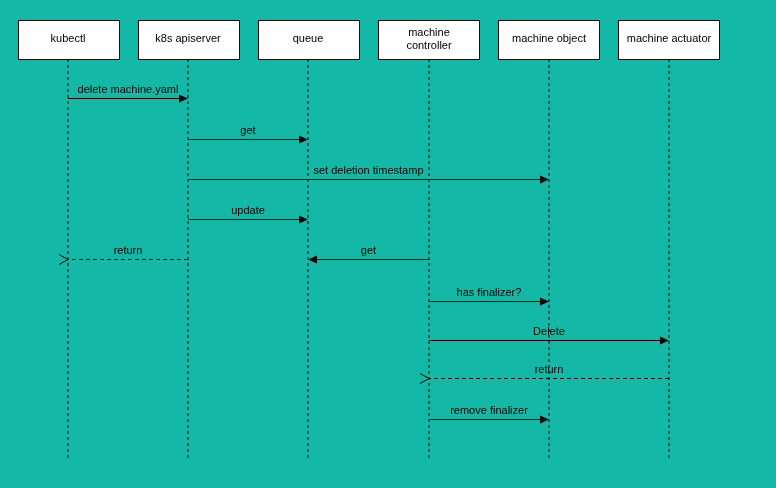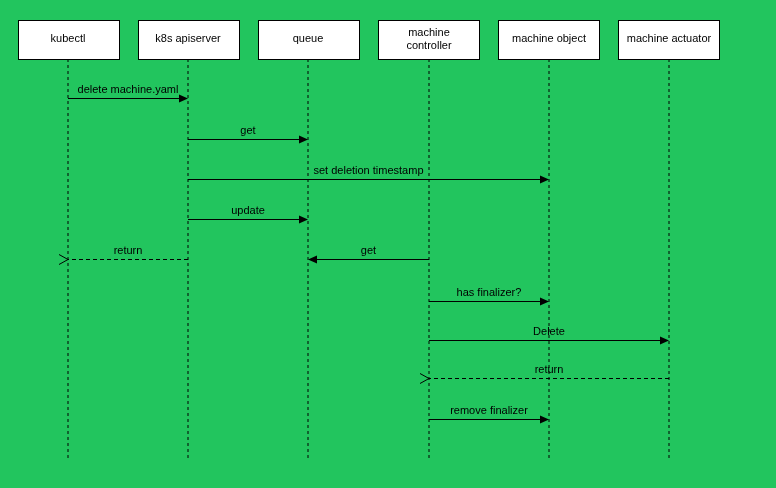--- a/index.html
+++ b/index.html
@@ -11,21 +11,21 @@
     width: 776px;
     height: 488px;
     font-family: "Liberation Sans", sans-serif;
     color: #000000;
     overflow: hidden;
   }
   #diagram {
     position: relative;
     width: 776px;
     height: 488px;
-    background: #22c55e;
+    background: #14b8a6;
   }
   svg#canvas {
     position: absolute;
     left: 0;
     top: 0;
     width: 776px;
     height: 488px;
   }
   .participant-box rect {
     fill: #ffffff;

